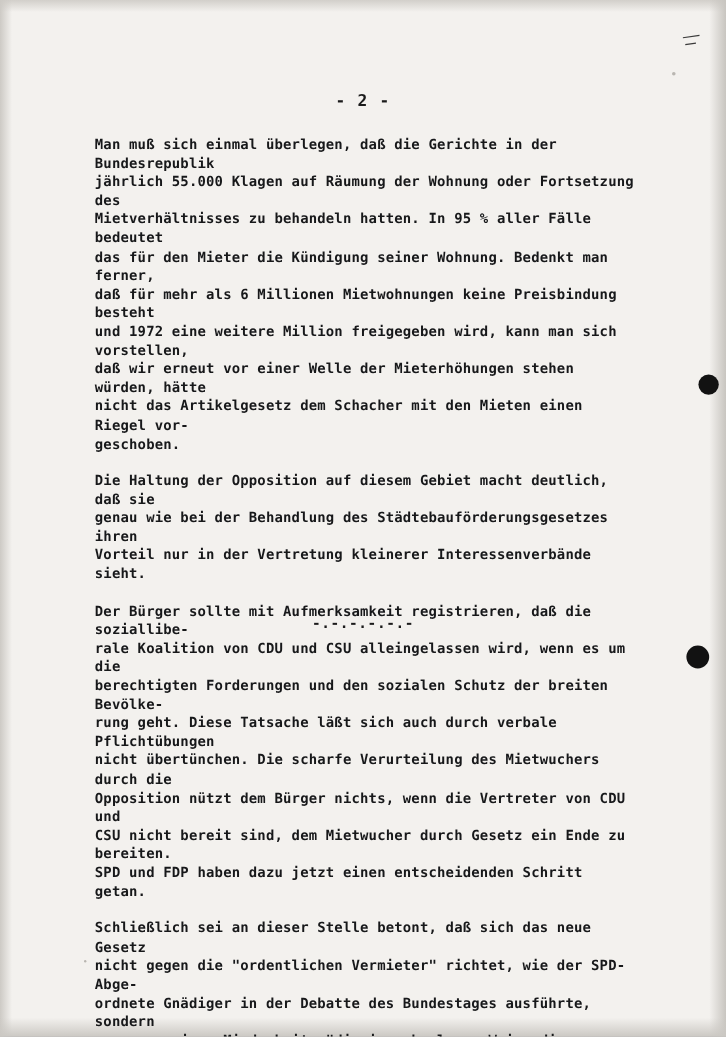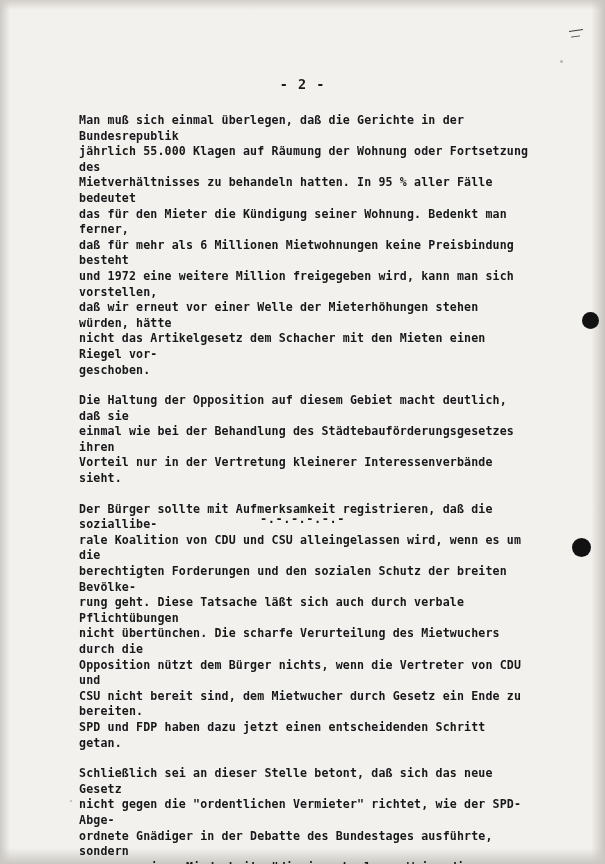--- a/index.html
+++ b/index.html
@@ -148,21 +148,21 @@
     <p class="para">Man muß sich einmal überlegen, daß die Gerichte in der Bundesrepublik
 jährlich 55.000 Klagen auf Räumung der Wohnung oder Fortsetzung des
 Mietverhältnisses zu behandeln hatten. In 95 % aller Fälle bedeutet
 das für den Mieter die Kündigung seiner Wohnung. Bedenkt man ferner,
 daß für mehr als 6 Millionen Mietwohnungen keine Preisbindung besteht
 und 1972 eine weitere Million freigegeben wird, kann man sich vorstellen,
 daß wir erneut vor einer Welle der Mieterhöhungen stehen würden, hätte
 nicht das Artikelgesetz dem Schacher mit den Mieten einen Riegel vor-
 geschoben.</p>
     <p class="para">Die Haltung der Opposition auf diesem Gebiet macht deutlich, daß sie
-einmal wie bei der Behandlung des Städtebauförderungsgesetzes ihren
+genau wie bei der Behandlung des Städtebauförderungsgesetzes ihren
 Vorteil nur in der Vertretung kleinerer Interessenverbände sieht.</p>
     <p class="para">Der Bürger sollte mit Aufmerksamkeit registrieren, daß die soziallibe-
 rale Koalition von CDU und CSU alleingelassen wird, wenn es um die
 berechtigten Forderungen und den sozialen Schutz der breiten Bevölke-
 rung geht. Diese Tatsache läßt sich auch durch verbale Pflichtübungen
 nicht übertünchen. Die scharfe Verurteilung des Mietwuchers durch die
 Opposition nützt dem Bürger nichts, wenn die Vertreter von CDU und
 CSU nicht bereit sind, dem Mietwucher durch Gesetz ein Ende zu bereiten.
 SPD und FDP haben dazu jetzt einen entscheidenden Schritt getan.</p>
     <p class="para">Schließlich sei an dieser Stelle betont, daß sich das neue Gesetz

